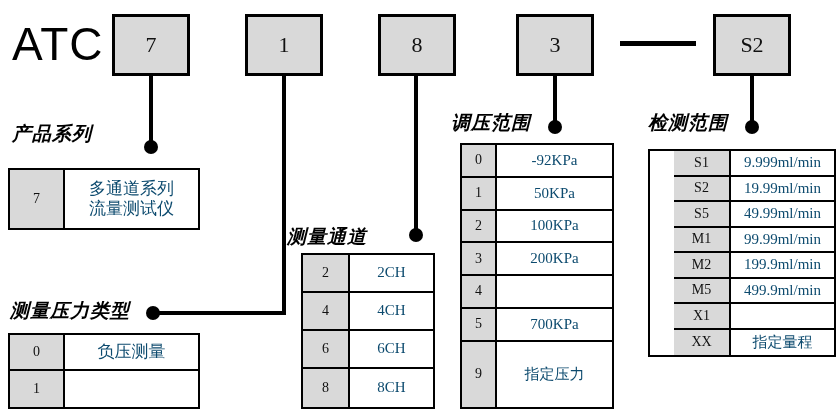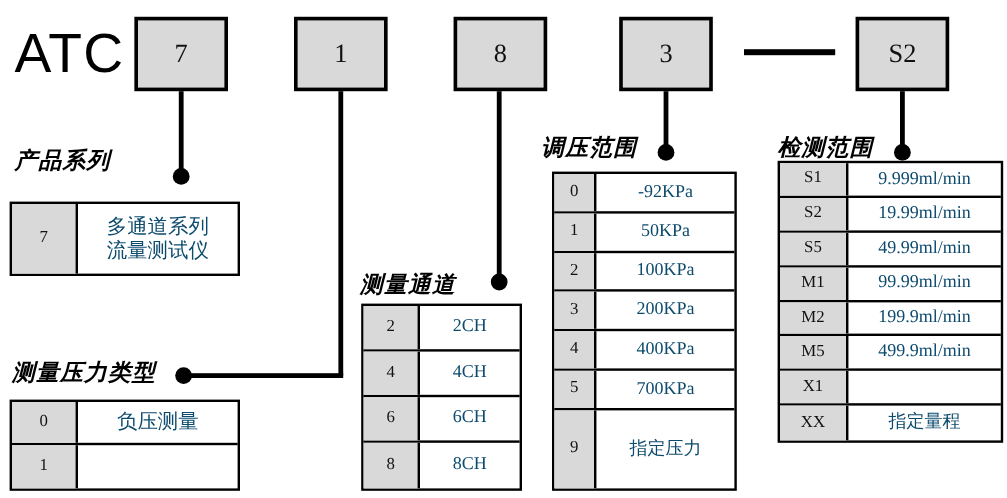--- a/index.html
+++ b/index.html
@@ -134,21 +134,21 @@
   #tbl-ptype .c-val  { font-size: 17px; }
 
   #tbl-channel  { left: 301px; top: 253px; width: 134px; height: 156px; }
   #tbl-channel .row { height: 25%; }
   #tbl-channel .c-code { width: 47px; }
 
   #tbl-press    { left: 460px; top: 143px; width: 154px; height: 266px; }
   #tbl-press .row { height: 12.5%; }
   #tbl-press .c-code { width: 35px; }
 
-  #tbl-range    { left: 648px; top: 134px; width: 188px; height: 235px; }
+  #tbl-range    { left: 648px; top: 149px; width: 188px; height: 208px; padding-left: 24px; }
   #tbl-range .row { height: 12.5%; }
   #tbl-range .c-code { width: 57px; }
 </style>
 </head>
 <body>
 
 <div id="canvas">
 
   <div class="brand">ATC</div>
 
@@ -170,21 +170,21 @@
   <div class="dot" style="left:409px; top:228px;"></div>
 
   <div class="vline" style="left:553px; top:76px; height:52px;"></div>
   <div class="dot" style="left:548px; top:120px;"></div>
 
   <div class="vline" style="left:750px; top:76px; height:52px;"></div>
   <div class="dot" style="left:745px; top:120px;"></div>
 
   <div class="caption" style="left:12px;  top:121px;">产品系列</div>
   <div class="caption" style="left:10px;  top:298px;">测量压力类型</div>
-  <div class="caption" style="left:300px; top:224px;">测量通道</div>
+  <div class="caption" style="left:287px; top:224px;">测量通道</div>
   <div class="caption" style="left:451px; top:110px;">调压范围</div>
   <div class="caption" style="left:648px; top:110px;">检测范围</div>
 
   <div class="tbl" id="tbl-series">
     <div class="row" style="height:100%;">
       <div class="c-code">7</div>
       <div class="c-val">
         <span>多通道系列</span>
         <span>流量测试仪</span>
       </div>
@@ -232,21 +232,20 @@
     <div class="row">
       <div class="c-code">2</div>
       <div class="c-val">100KPa</div>
     </div>
     <div class="row">
       <div class="c-code">3</div>
       <div class="c-val">200KPa</div>
     </div>
     <div class="row">
       <div class="c-code">4</div>
-      <div class="c-val">400KPa</div>
     </div>
     <div class="row">
       <div class="c-code">5</div>
       <div class="c-val">700KPa</div>
     </div>
     <div class="row" style="height:25%;">
       <div class="c-code">9</div>
       <div class="c-val cn">指定压力</div>
     </div>
   </div>

